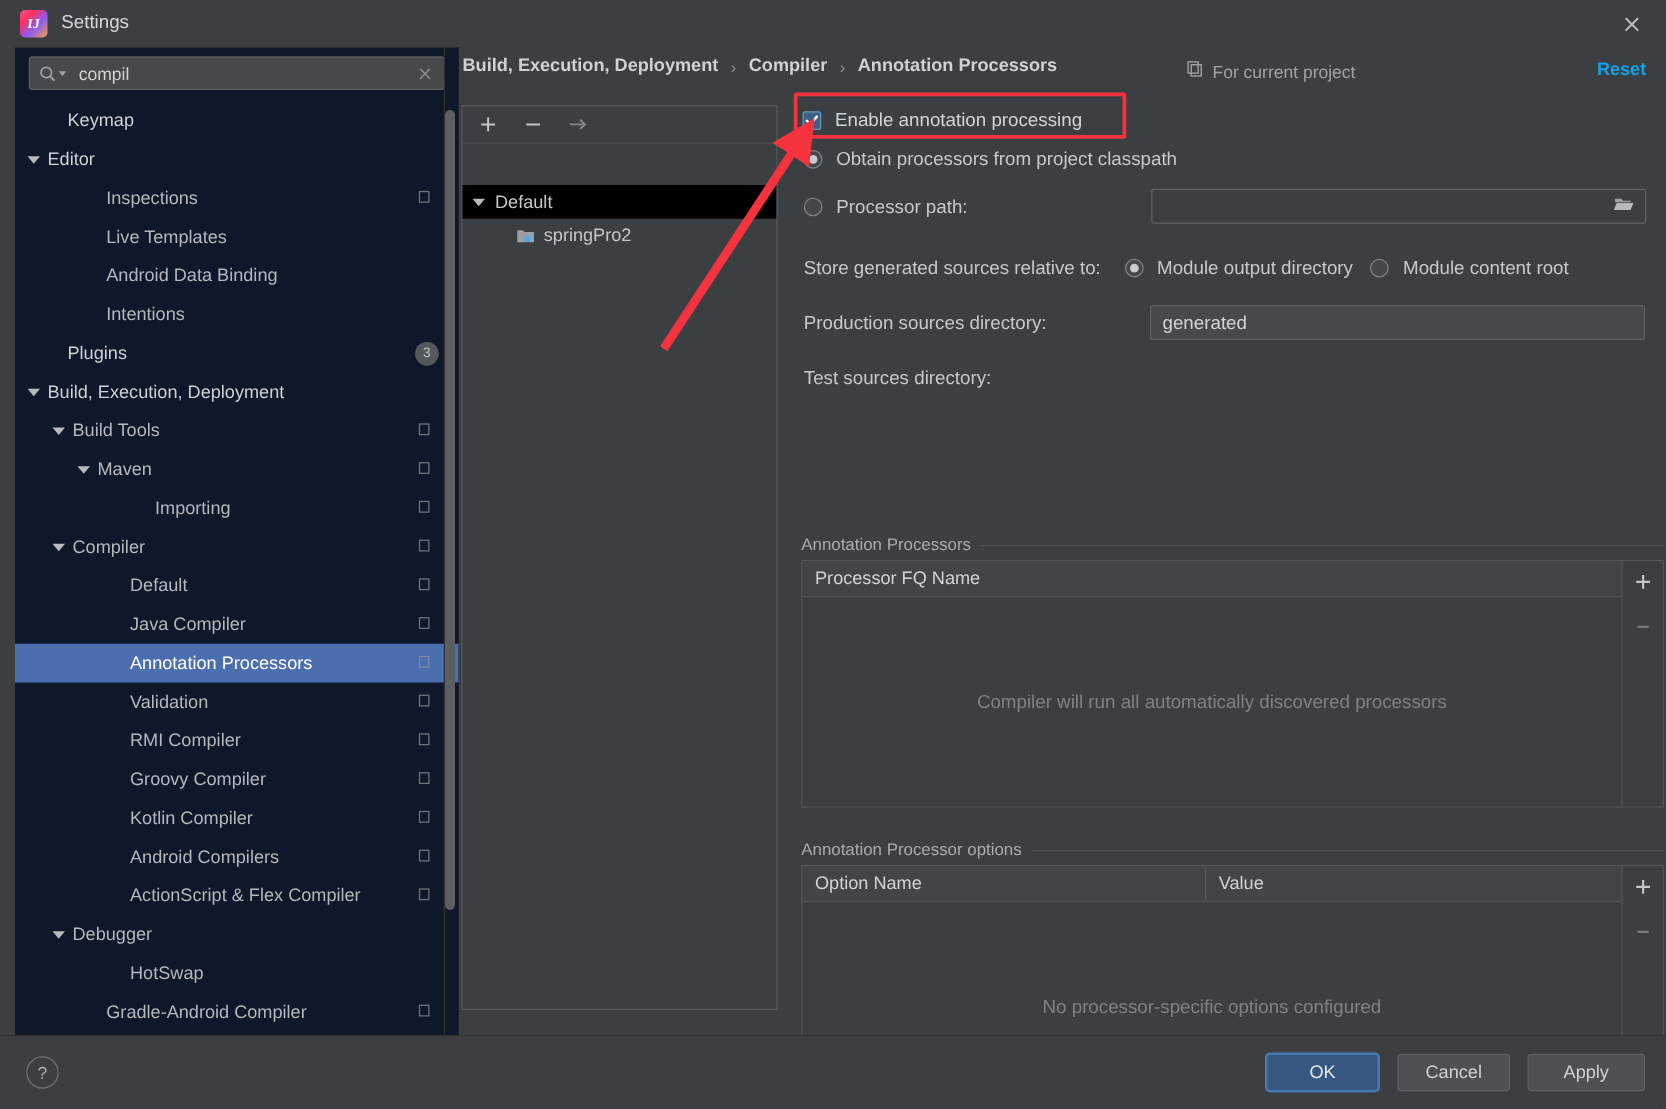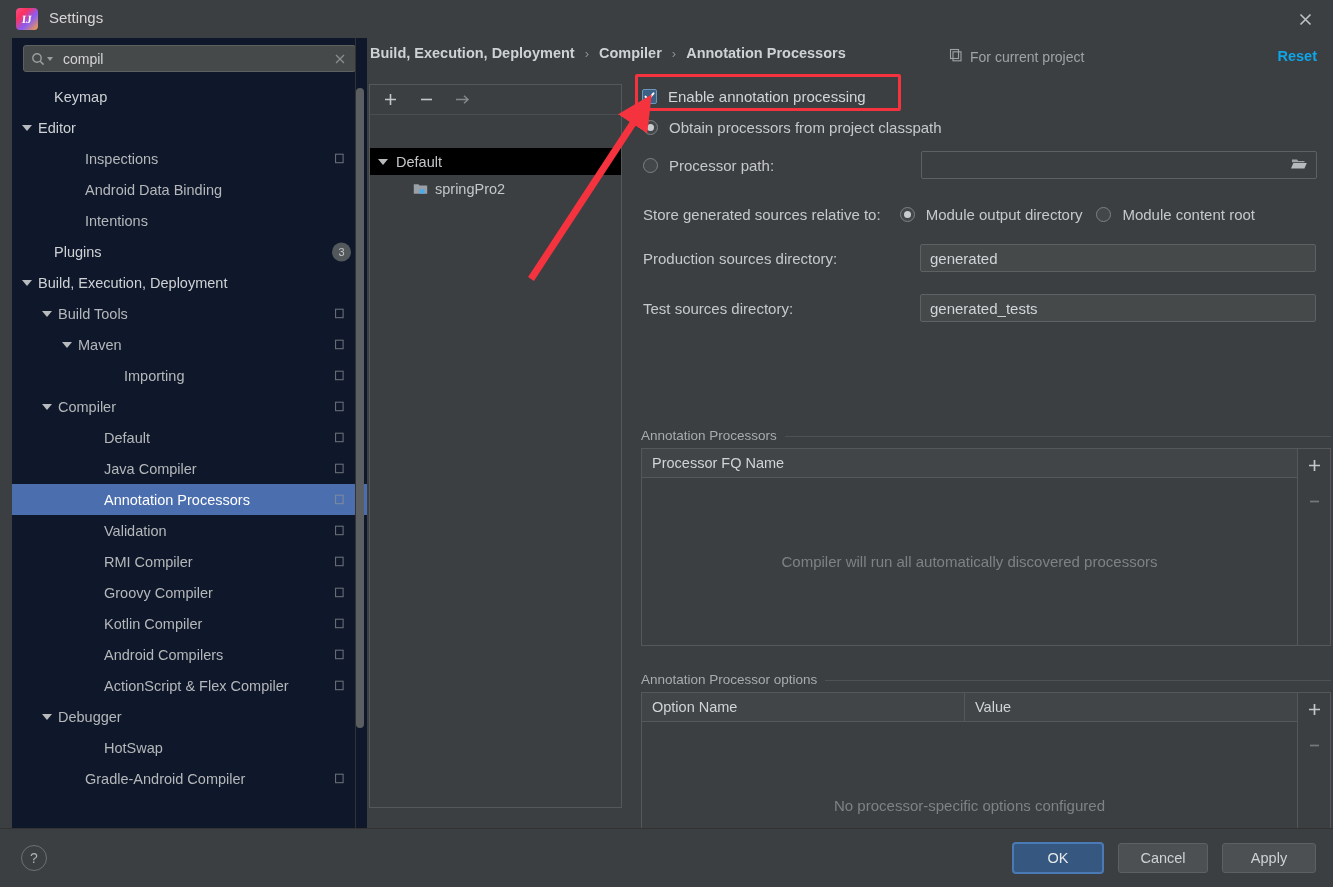--- a/index.html
+++ b/index.html
@@ -314,20 +314,24 @@
         <div class="tree-row">
           <span class="tree-arrow hidden" style="margin-left: 57px;"></span>
           <span class="tree-label" style="margin-left: 6px;">Inspections</span>
           <span class="tree-cfg"><svg width="13" height="13" viewBox="0 0 13 13">
               <rect x="1" y="1" width="7.5" height="8.5" stroke="#9195 97" stroke-width="1" fill="none"></rect>
               <rect x="3.6" y="3.2" width="7.5" height="8.5" stroke="#919597" stroke-width="1" fill="none"></rect>
             </svg></span>
         </div>
         <div class="tree-row">
           <span class="tree-arrow hidden" style="margin-left: 57px;"></span>
+          <span class="tree-label" style="margin-left: 6px;">Live Templates</span>
+        </div>
+        <div class="tree-row">
+          <span class="tree-arrow hidden" style="margin-left: 57px;"></span>
           <span class="tree-label" style="margin-left: 6px;">Android Data Binding</span>
         </div>
         <div class="tree-row">
           <span class="tree-arrow hidden" style="margin-left: 57px;"></span>
           <span class="tree-label" style="margin-left: 6px;">Intentions</span>
         </div>
         <div class="tree-row">
           <span class="tree-arrow hidden" style="margin-left: 26px;"></span>
           <span class="tree-label bold" style="margin-left: 6px;">Plugins</span>
           <span class="badge-count">3</span>
@@ -569,23 +573,20 @@
 
     <div class="field-row fr-prod">
       <span class="field-label">Production sources directory:</span>
       <span class="textfield">
         <span>generated</span>
       </span>
     </div>
 
     <div class="field-row fr-test">
       <span class="field-label">Test sources directory:</span>
-      <span class="textfield">
-        <span>generated_tests</span>
-      </span>
     </div>
 
     <div class="group grp-procs">
       <div class="group-line"></div>
       <div class="group-title">Annotation Processors</div>
       <div class="table-wrap">
         <div class="tbl">
           <div class="tbl-head">
             <div class="th" style="flex:1 1 auto;">Processor FQ Name</div>
           </div>

